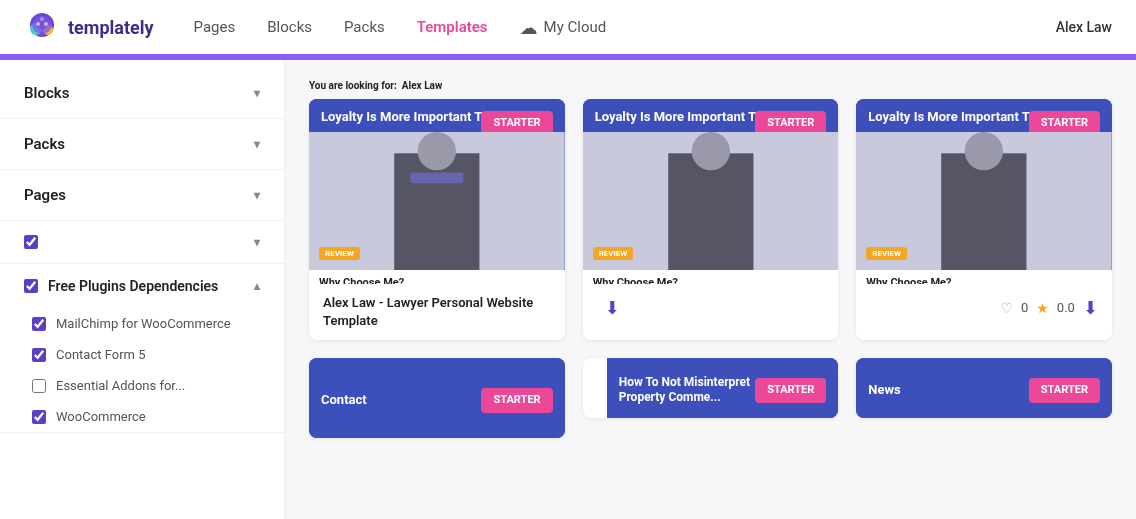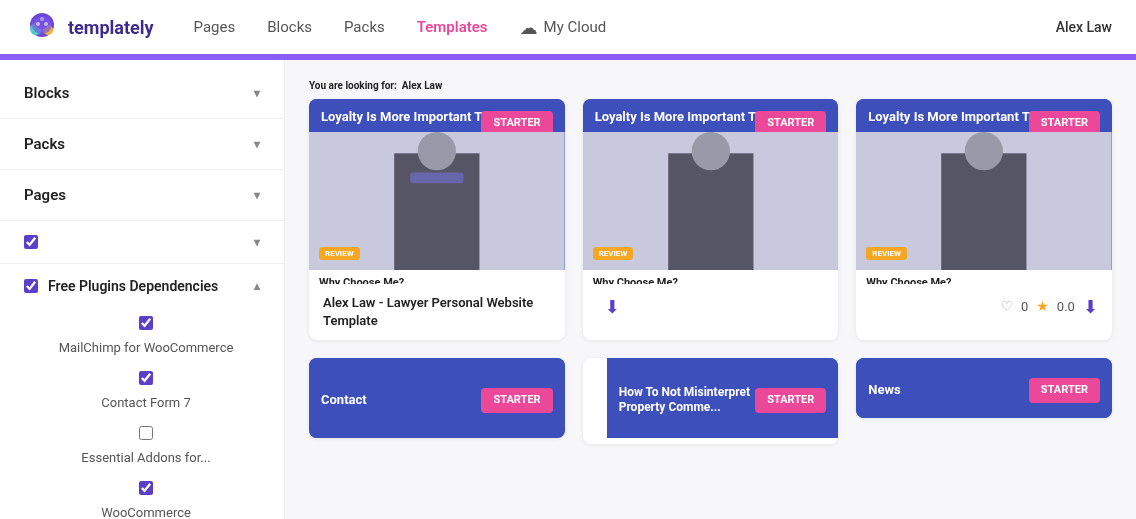--- a/index.html
+++ b/index.html
@@ -97,21 +97,20 @@
       font-size: 12px;
       color: #888;
     }
     .sidebar-plugin-item {
       display: flex;
       align-items: center;
       gap: 10px;
       padding: 8px 24px 8px 32px;
       font-size: 13px;
       color: #555;
-      flex-direction: column;
     }
     .sidebar-plugin-item input[type="checkbox"] {
       accent-color: #5b3fc8;
       width: 14px;
       height: 14px;
       cursor: pointer;
     }
     .plugin-dependencies-header {
       display: flex;
       align-items: center;
@@ -224,21 +223,21 @@
       font-size: 11px;
       font-weight: 700;
       color: #222;
       margin-bottom: 3px;
     }
 
     
     .card-footer {
       padding: 10px 14px;
       display: flex;
-      align-items: center;
+      align-items: flex-end;
       justify-content: space-between;
       min-height: 44px;
     }
     .card-title {
       font-size: 13px;
       font-weight: 600;
       color: #222;
       line-height: 1.4;
       flex: 1;
     }
@@ -323,21 +322,21 @@
         <span>Free Plugins Dependencies</span>
         <span class="plugin-dep-chevron">▴</span>
       </div>
 
       <div class="sidebar-plugin-item">
         <input type="checkbox" checked="" style="">
         <span>MailChimp for WooCommerce</span>
       </div>
       <div class="sidebar-plugin-item">
         <input type="checkbox" checked="" style="">
-        <span>Contact Form 7</span>
+        <span>Contact Form 5</span>
       </div>
       <div class="sidebar-plugin-item">
         <input type="checkbox" style="">
         <span>Essential Addons for...</span>
       </div>
       <div class="sidebar-plugin-item">
         <input type="checkbox" checked="" style="">
         <span>WooCommerce</span>
       </div>
     </div>
@@ -442,21 +441,21 @@
 
       <div class="template-card" style="height:80px;">
         <div class="card-preview" style="height:80px;">
           <div class="preview-top-bar" style="height:100%;display:flex;align-items:center;">
             <span>Contact</span>
             <span class="starter-badge" style="position:static;margin-left:auto;">STARTER</span>
           </div>
         </div>
       </div>
 
-      <div class="template-card" style="height:86px;padding-left:24px;">
+      <div class="template-card" style="height:60px;padding-left:24px;">
         <div class="card-preview" style="height:80px;">
           <div class="preview-top-bar" style="height:100%;display:flex;align-items:center;font-size:12px;">
             <span>How To Not Misinterpret Property Comme...</span>
             <span class="starter-badge" style="position:static;margin-left:auto;flex-shrink:0;">STARTER</span>
           </div>
         </div>
       </div>
 
       <div class="template-card" style="height:60px;">
         <div class="card-preview" style="height:80px;">

